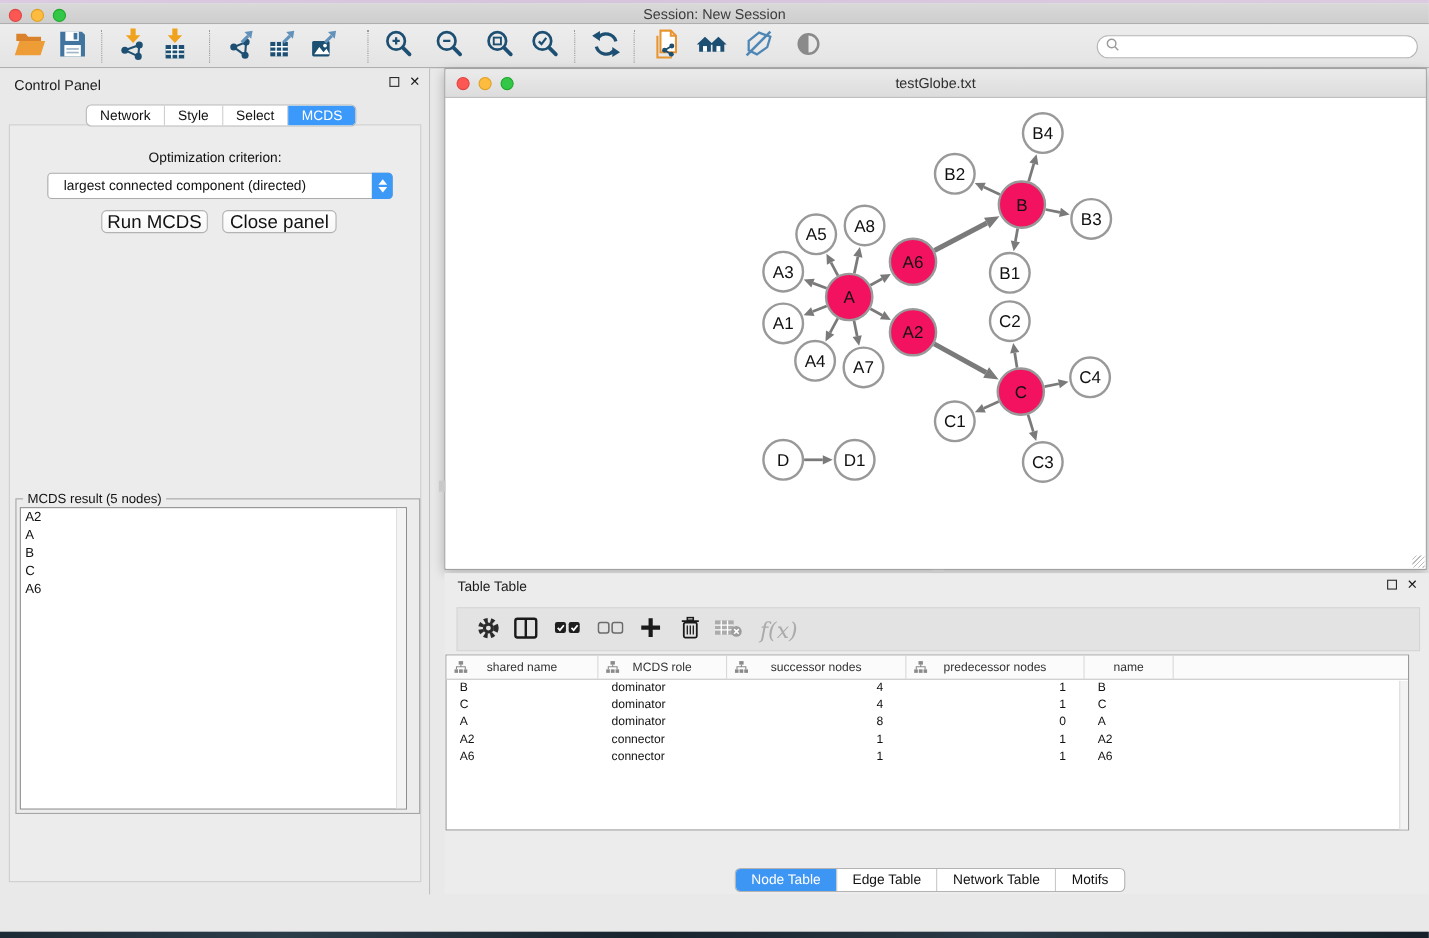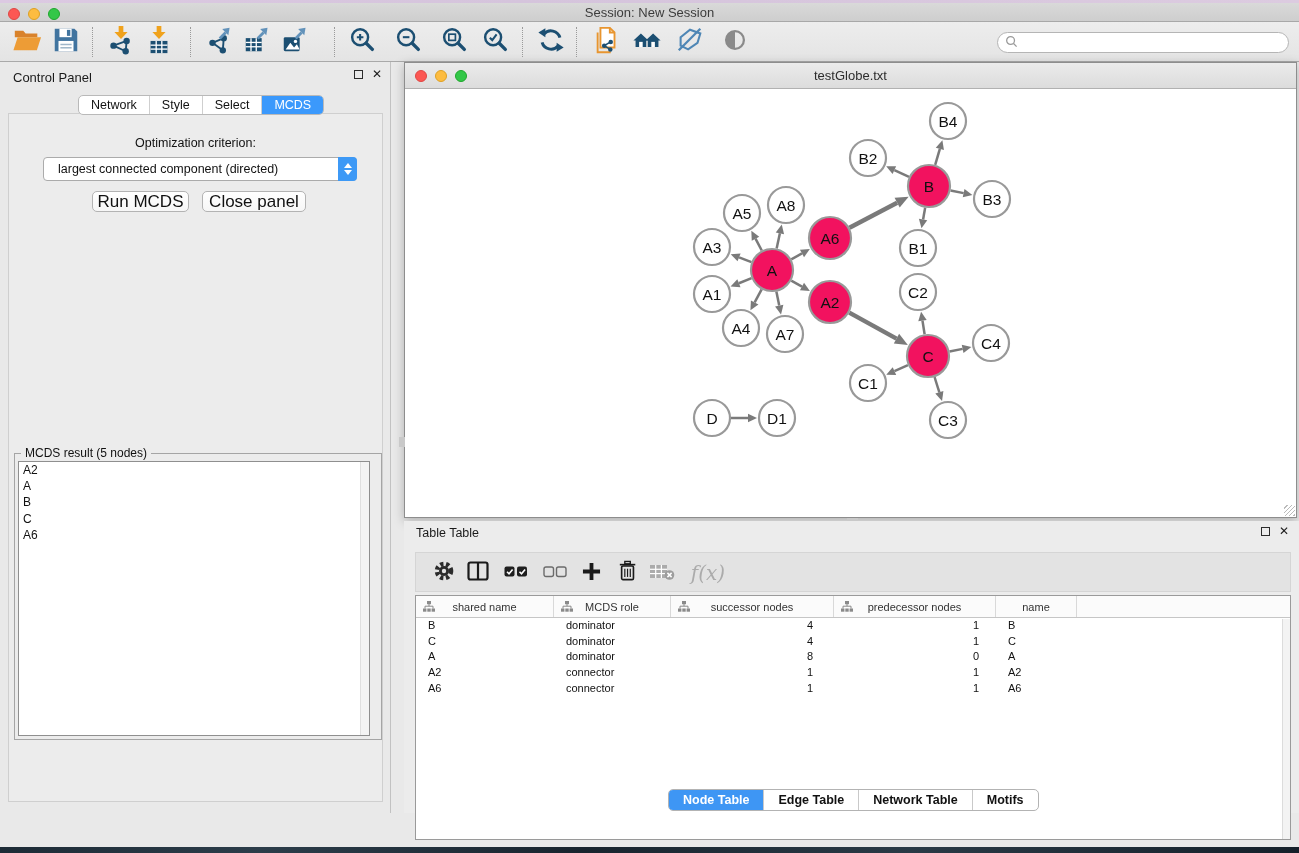--- a/index.html
+++ b/index.html
@@ -97,37 +97,37 @@
   .table-panel { position:absolute; left:404px; top:521px; width:895px; height:292px; background:#ececec; }
   .tp-title { position:absolute; left:12px; top:5px; font-size:12.5px; color:#1a1a1a; }
   .tp-mini { position:absolute; right:10px; top:5px; display:flex; gap:9px; align-items:center; }
   .tp-toolbar { position:absolute; left:11px; top:31px; width:876px; height:40px;
       background:#e3e3e3; border:1px solid #d5d5d5; }
   .tp-ic { position:absolute; top:6px; width:28px; height:28px; display:flex;
       align-items:center; justify-content:center; }
   .fx-label { font-family:"DejaVu Serif","Liberation Serif",serif; font-style:italic;
       font-size:20px; color:#ababab; }
 
-  .node-table { position:absolute; left:11px; top:74px; width:876px; height:245px;
+  .node-table { position:absolute; left:1px; top:74px; width:876px; height:160px;
       background:#fff; border:1px solid #9a9a9a; }
   .nt-header { display:flex; height:22px; background:#fbfbfb; border-bottom:1px solid #c6c6c6; }
   .nt-th { position:relative; border-right:1px solid #d9d9d9; display:flex; align-items:center;
       justify-content:center; font-size:11px; color:#333; flex-shrink:0; }
   .nt-th .th-ic { position:absolute; left:7px; top:5px; }
   .nt-filler { flex:1; border-right:none; }
   .nt-row { display:flex; height:15.7px; }
   .nt-td { font-size:11px; color:#111; flex-shrink:0; line-height:15.7px; white-space:nowrap; }
   .al { text-align:left; } .ar { text-align:right; }
   .nt-vscroll { position:absolute; right:0; top:23px; bottom:0; width:8px;
       background:#f3f3f3; border-left:1px solid #dcdcdc; }
 
   .bottom-tabs { position:absolute; left:264px; top:268px; display:flex; height:22px;
       border:1px solid #b3b3b3; border-radius:5px; background:#fff; overflow:hidden; }
   .bt-tab { font-size:12.5px; line-height:21px; padding:0 14px; color:#111;
-      border-right:1px solid #c9c9c9;font-weight:bold; }
+      border-right:1px solid #c9c9c9; }
   .bt-tab:last-child { border-right:none; }
   .bt-tab.active { background:#3e96f4; color:#fff; }
 
   
   .statusbar { position:absolute; left:0; top:813px; width:1299px; height:34px;
       background:linear-gradient(#f0f0f0,#e9e9e9); border-top:1px solid #b5b5b5; }
   .sb-list-btn { position:absolute; left:10px; top:8px; width:29px; height:22px;
       background:#fafafa; border:1px solid #b0b0b0; display:flex; align-items:center; justify-content:center; }
   .memory-btn { position:absolute; right:9px; top:9px; height:22px; padding:0 10px 0 8px;
       background:#fcfcfc; border:1px solid #b0b0b0; border-radius:4px;

